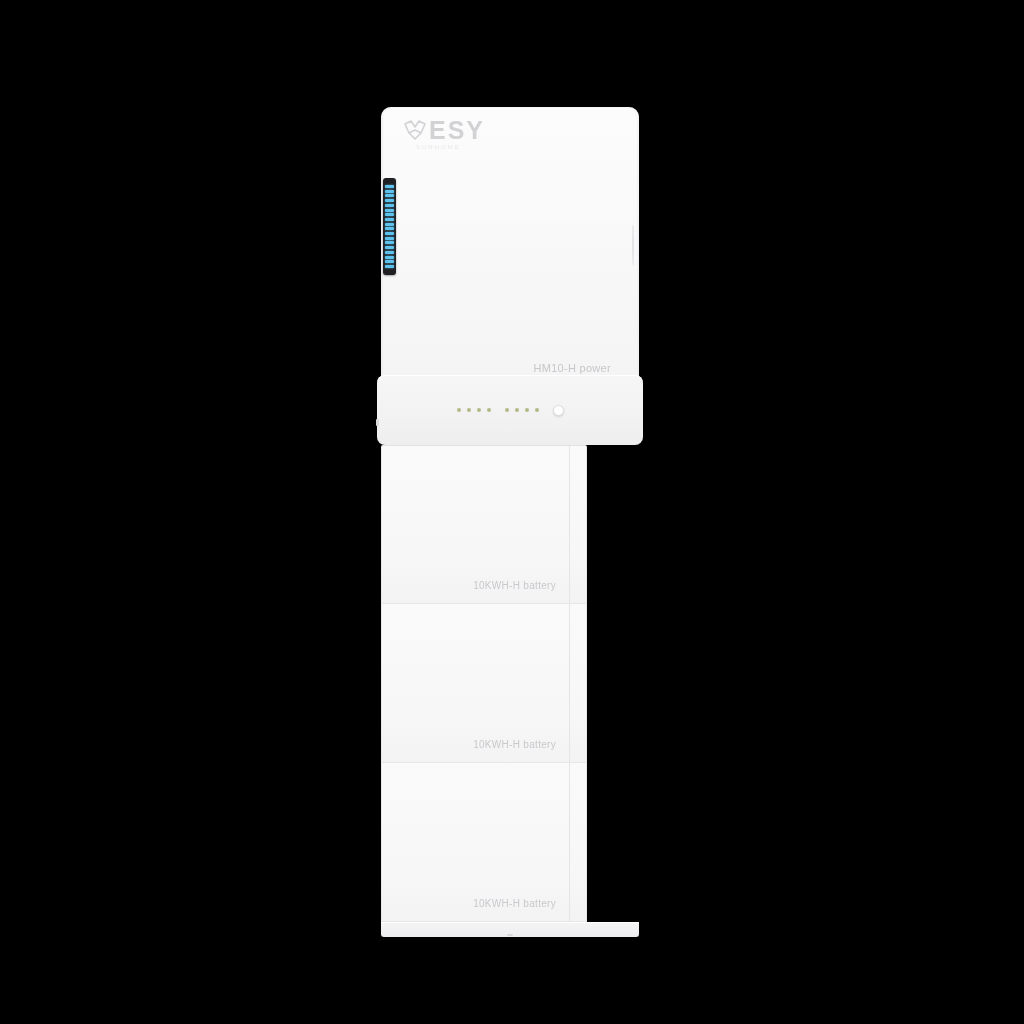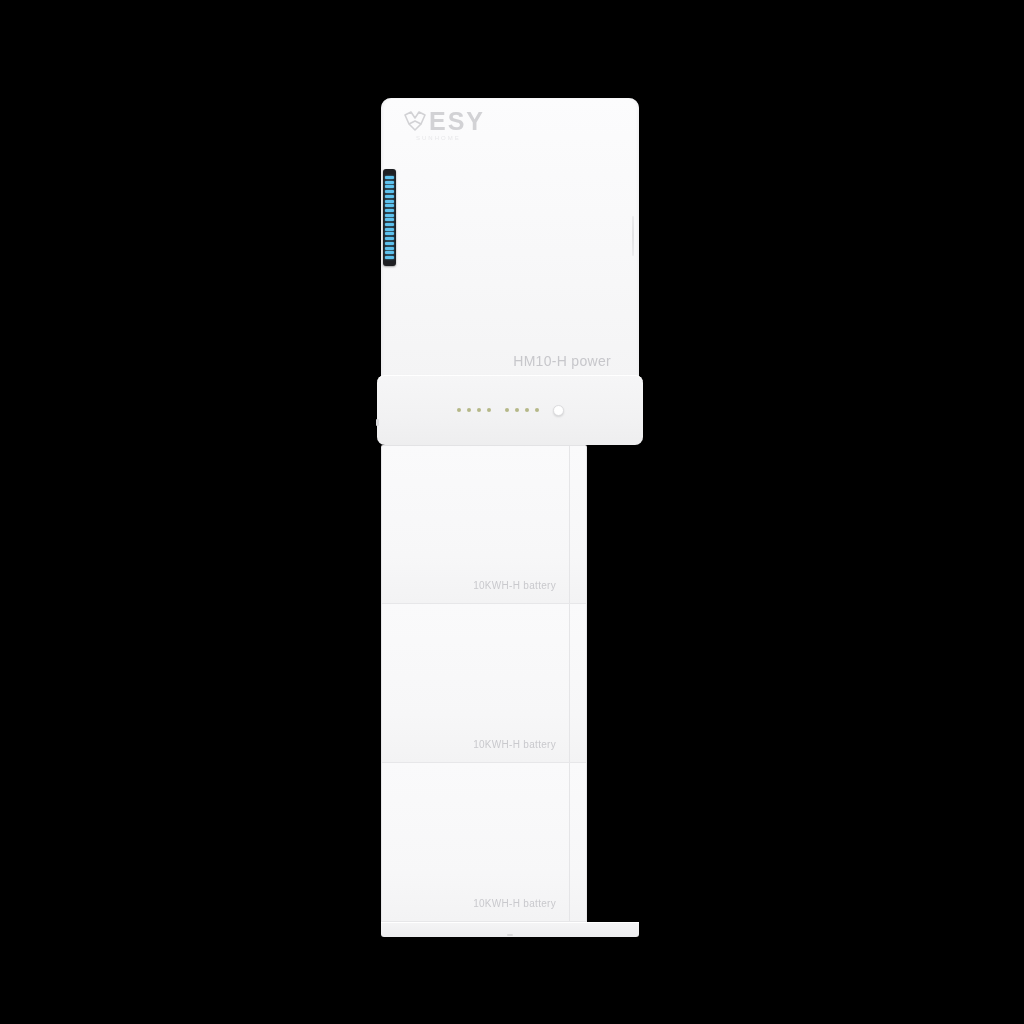--- a/index.html
+++ b/index.html
@@ -10,21 +10,21 @@
     position:relative;
     overflow:hidden;
   }
   .stage { position:absolute; inset:0; }
 
   
   .unit { position:absolute; left:381px; top:95px; width:258px; height:842px; }
 
   
   .power-module {
-    position:absolute; left:0; top:3px; width:258px; height:280px;
+    position:absolute; left:0; top:12px; width:258px; height:280px;
     background:linear-gradient(180deg,#fcfcfd 0%,#f8f8f9 55%,#f4f4f5 100%);
     border-radius:10px 10px 0 0;
     box-shadow:inset 2px 0 3px -1px #e9e9eb, inset -2px 0 3px -1px #ececee;
   }
   .logo { position:absolute; left:22px; top:12px; display:flex; align-items:center; }
   .logo svg { width:24px; height:22px; display:block; }
   .logo-text {
     font-size:25px; font-weight:bold; color:#d2d2d5; letter-spacing:2px;
     line-height:22px; margin-left:2px;
   }
@@ -41,21 +41,21 @@
     padding:7px 2px;
     display:flex; flex-direction:column; justify-content:space-between;
   }
   .led-strip i {
     display:block; height:3px; border-radius:1px;
     background:#5ec2ee;
     box-shadow:0 0 2px rgba(94,194,238,.8);
   }
   .power-label {
     position:absolute; right:28px; top:255px;
-    font-size:14px; color:#c7c7cb; letter-spacing:.3px;
+    font-size:11px; color:#c7c7cb; letter-spacing:.3px;
   }
   .side-seam {
     position:absolute; right:5px; top:118px; width:2px; height:40px;
     background:linear-gradient(180deg,#ececee,#e2e2e4,#ececee); border-radius:2px;
   }
 
   
   .control-band {
     position:absolute; left:-4px; top:280px; width:266px; height:70px;
     background:linear-gradient(180deg,#f6f6f7 0%,#f2f2f3 60%,#eeeeef 100%);

